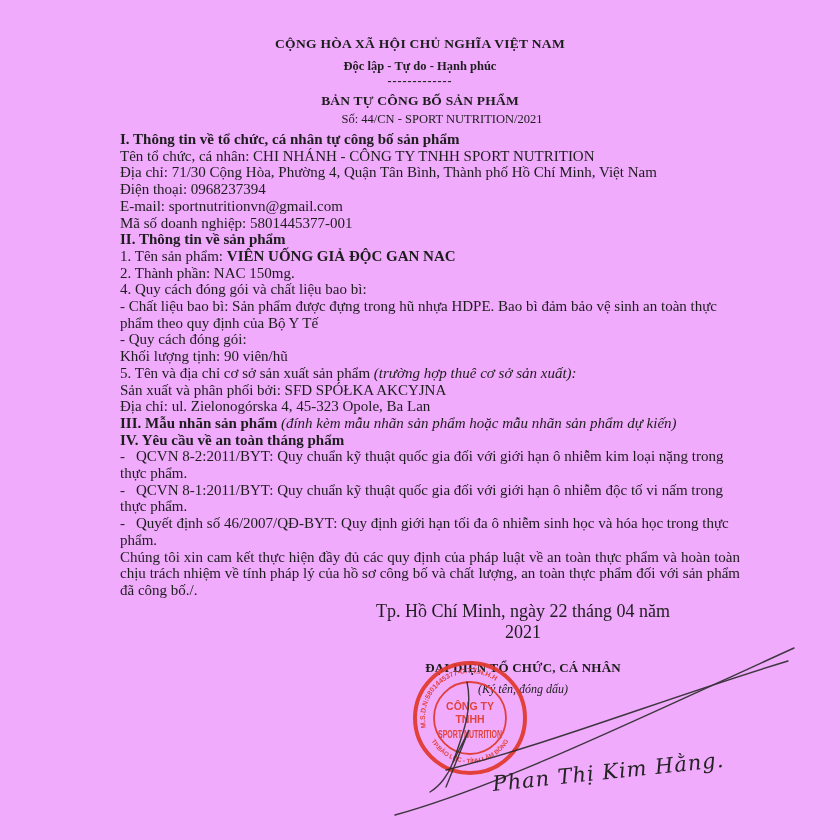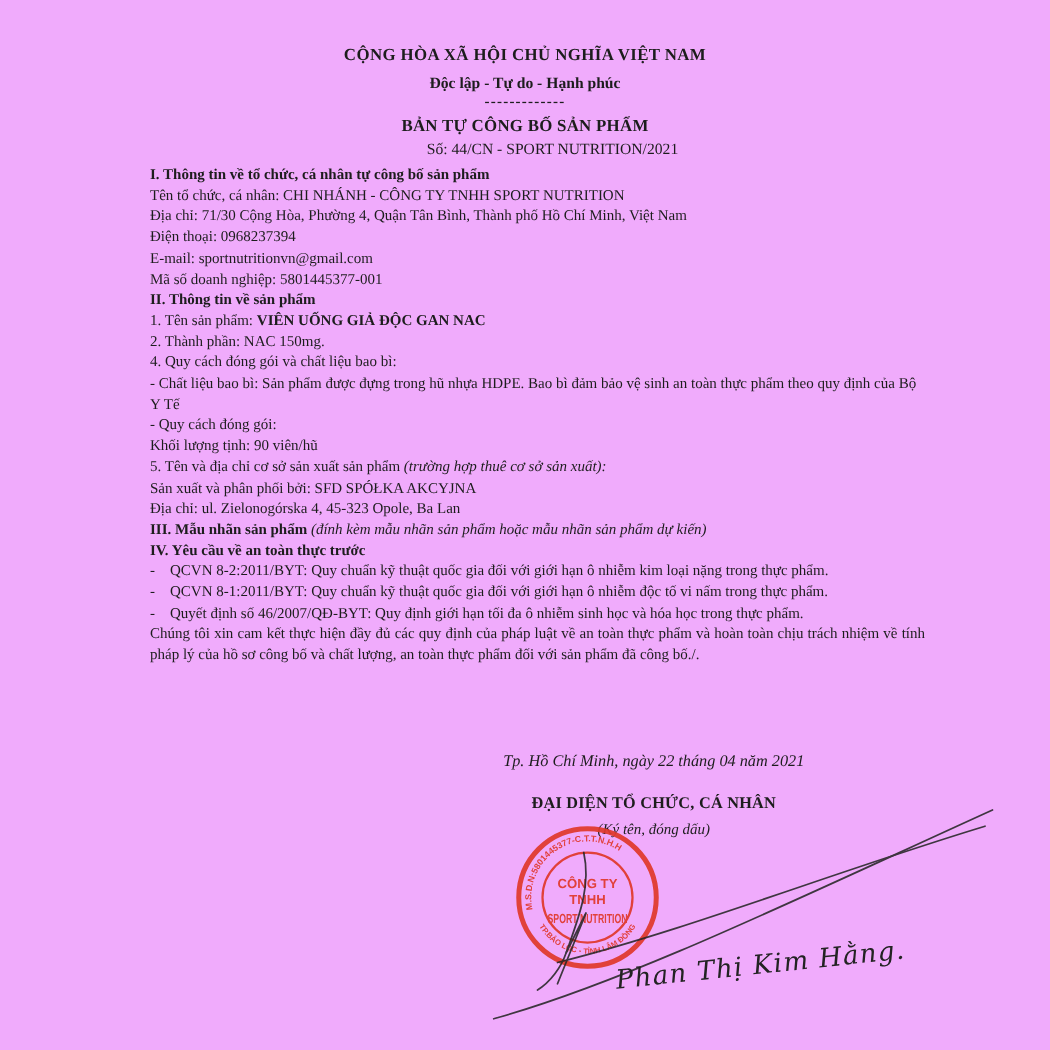--- a/index.html
+++ b/index.html
@@ -12,36 +12,36 @@
 
   
   .header{position:absolute;left:0;top:36px;width:840px;text-align:center;}
   .h-national{font-size:13.5px;font-weight:bold;letter-spacing:.3px;}
   .h-motto{font-size:12.5px;font-weight:bold;margin-top:7px;}
   .h-div{font-size:12px;font-weight:bold;margin-top:2px;line-height:10px;letter-spacing:1px;}
   .h-title{font-size:13.5px;font-weight:bold;margin-top:7px;letter-spacing:.2px;}
   .h-no{font-size:12.5px;margin-top:3px;padding-left:44px;}
 
   
-  .bodytext{position:absolute;left:120px;top:131px;width:620px;font-size:12px;line-height:16.7px;}
+  .bodytext{position:absolute;left:120px;top:131px;width:620px;font-size:15px;line-height:16.7px;}
   .bodytext p{margin:0;padding:0;}
   .ind{margin-left:70px;}            
   .full{margin-left:0;}              
   .bullet{margin-left:82px;}         
   .dash{display:inline-block;width:16px;}
   .h{font-weight:bold;}
   .b{font-weight:bold;}
   .i{font-style:italic;}
   .just{text-align:justify;}
   .mt2{margin-top:2px;}
   .mt3{margin-top:3px;}
 
   
   .sign{position:absolute;left:373px;top:601px;width:300px;text-align:center;}
-  .s-date{font-size:13px;font-style:italic;}
+  .s-date{font-size:18px;}
   .s-rep{font-size:13px;font-weight:bold;margin-top:17px;letter-spacing:.2px;}
   .s-note{font-size:12px;font-style:italic;margin-top:6px;}
 
   
   .stamp{position:absolute;left:410px;top:658px;width:120px;height:120px;opacity:.93;}
   .autograph{position:absolute;left:350px;top:634px;width:460px;height:205px;}
   .sig-name{
     position:absolute;left:492px;top:760px;width:230px;
     font-family:"DejaVu Serif",serif;font-style:italic;font-size:21px;color:#232323;
     transform:rotate(-6deg);letter-spacing:1px;white-space:nowrap;
@@ -74,21 +74,21 @@
     <p class="ind">4. Quy cách đóng gói và chất liệu bao bì:</p>
     <p class="ind mt2">- Chất liệu bao bì: Sản phẩm được đựng trong hũ nhựa HDPE. Bao bì đảm bảo vệ sinh an toàn thực phẩm theo quy định của Bộ Y Tế</p>
     <p class="ind">- Quy cách đóng gói:</p>
     <p class="ind">Khối lượng tịnh: 90 viên/hũ</p>
     <p class="ind"><span>5. Tên và địa chỉ cơ sở sản xuất sản phẩm </span><span class="i">(trường hợp thuê cơ sở sản xuất):</span></p>
     <p class="ind">Sản xuất và phân phối bởi: SFD SPÓŁKA AKCYJNA</p>
     <p class="ind">Địa chỉ: ul. Zielonogórska 4, 45-323 Opole, Ba Lan</p>
 
     <p class="ind"><span class="b">III. Mẫu nhãn sản phẩm </span><span class="i">(đính kèm mẫu nhãn sản phẩm hoặc mẫu nhãn sản phẩm dự kiến)</span></p>
 
-    <p class="h ind">IV. Yêu cầu về an toàn thực trước</p>
+    <p class="h ind">IV. Yêu cầu về an toàn tháng phẩm</p>
     <p class="bullet"><span class="dash">-</span><span>QCVN 8-2:2011/BYT: Quy chuẩn kỹ thuật quốc gia đối với giới hạn ô nhiễm kim loại nặng trong thực phẩm.</span></p>
     <p class="bullet"><span class="dash">-</span><span>QCVN 8-1:2011/BYT: Quy chuẩn kỹ thuật quốc gia đối với giới hạn ô nhiễm độc tố vi nấm trong thực phẩm.</span></p>
     <p class="bullet"><span class="dash">-</span><span>Quyết định số 46/2007/QĐ-BYT: Quy định giới hạn tối đa ô nhiễm sinh học và hóa học trong thực phẩm.</span></p>
     <p class="full just mt3">Chúng tôi xin cam kết thực hiện đầy đủ các quy định của pháp luật về an toàn thực phẩm và hoàn toàn chịu trách nhiệm về tính pháp lý của hồ sơ công bố và chất lượng, an toàn thực phẩm đối với sản phẩm đã công bố./.</p>
   </div>
 
   <div class="sign">
     <div class="s-date">Tp. Hồ Chí Minh, ngày 22 tháng 04 năm 2021</div>
     <div class="s-rep">ĐẠI DIỆN TỔ CHỨC, CÁ NHÂN</div>
     <div class="s-note">(Ký tên, đóng dấu)</div>

